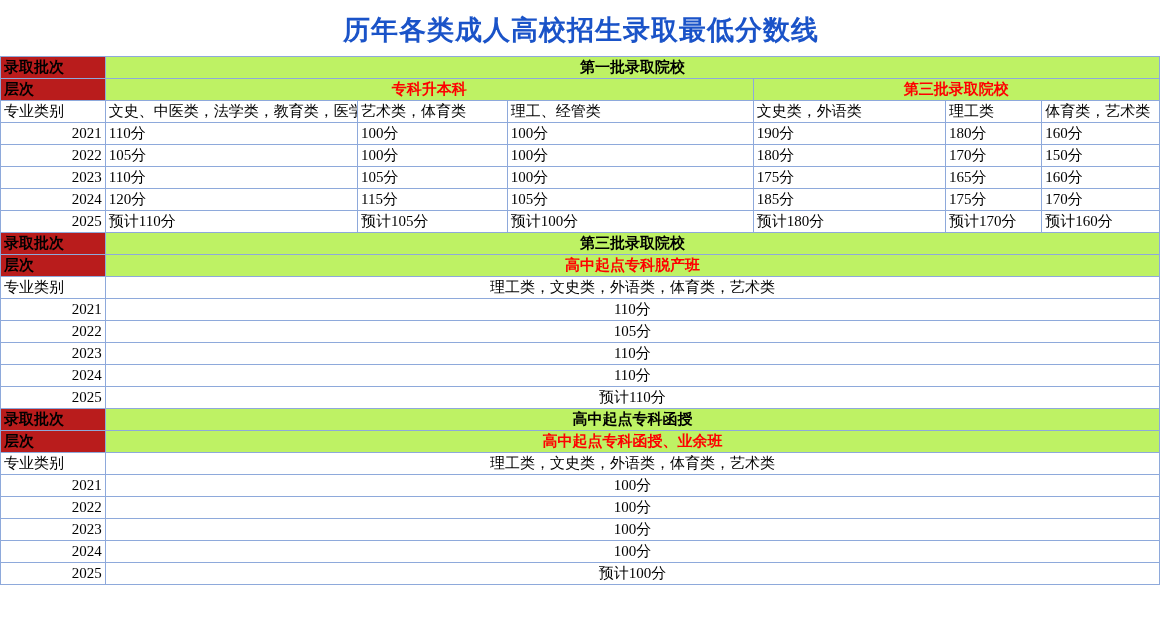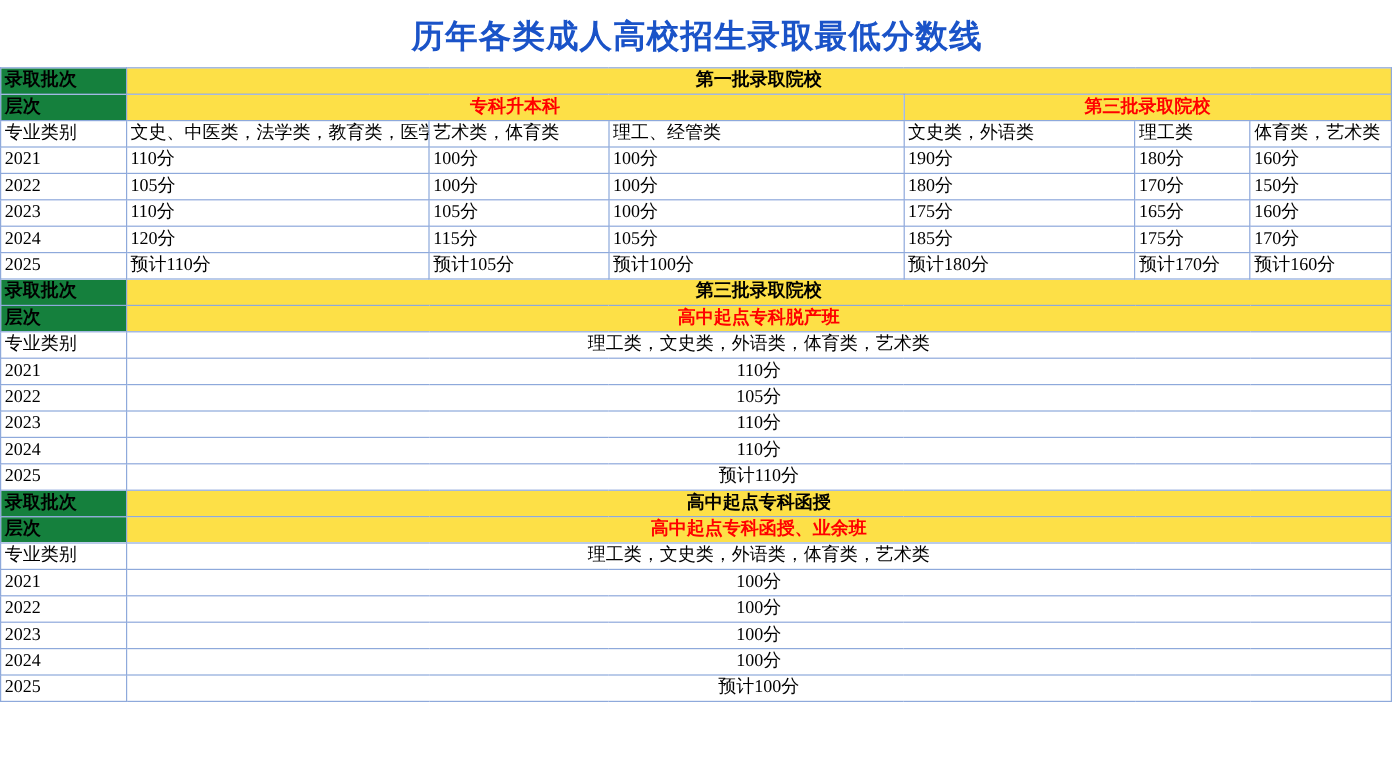--- a/index.html
+++ b/index.html
@@ -40,37 +40,37 @@
     font-size: 15px;
     line-height: 17px;
     padding: 1px 3px;
     vertical-align: middle;
     height: 22px;
     box-sizing: border-box;
     overflow: hidden;
     white-space: nowrap;
   }
   .yellow {
-    background: #fde047;
+    background: #bef264;
   }
   .hdr-label {
-    background: #15803d;
+    background: #b91c1c;
     font-weight: bold;
     text-align: left;
   }
   .center { text-align: center; }
   .bold { font-weight: bold; }
   .red { color: #ff0000; margin-left: 40px; }
   .wrapcell {
     white-space: normal;
     line-height: 18px;
     font-size: 15px;
   }
   .yearcell {
-    text-align: left;
+    text-align: right;
     padding-right: 4px;
   }
   .tall { height: 44px; }
 </style>
 </head>
 <body>
 
 <div id="page">
 
   <div class="title">历年各类成人高校招生录取最低分数线</div>

